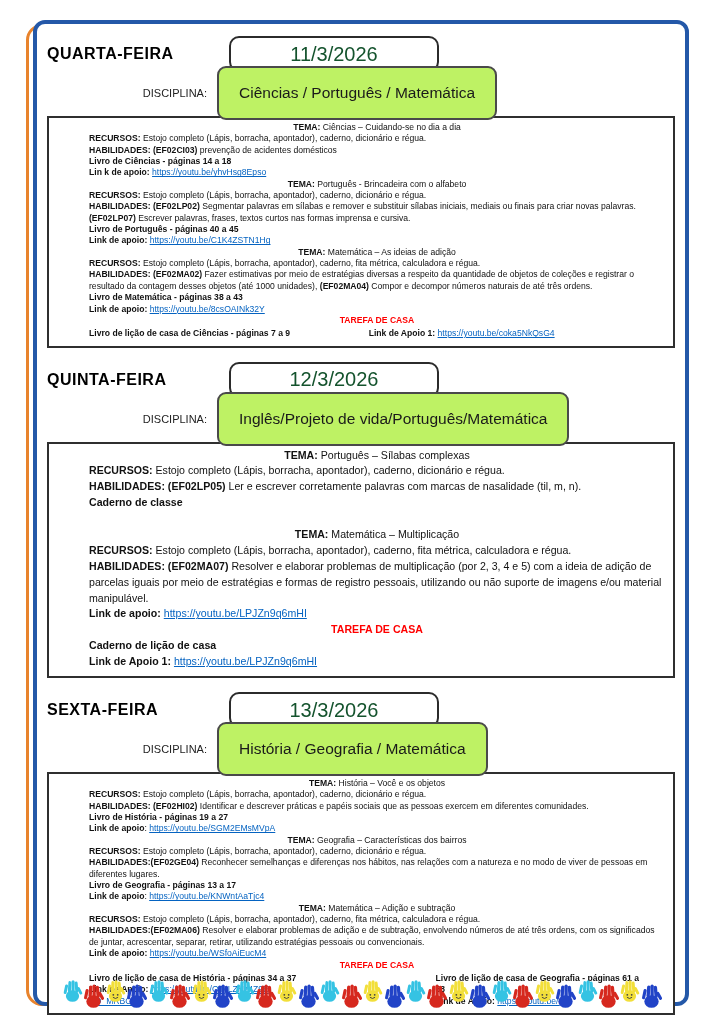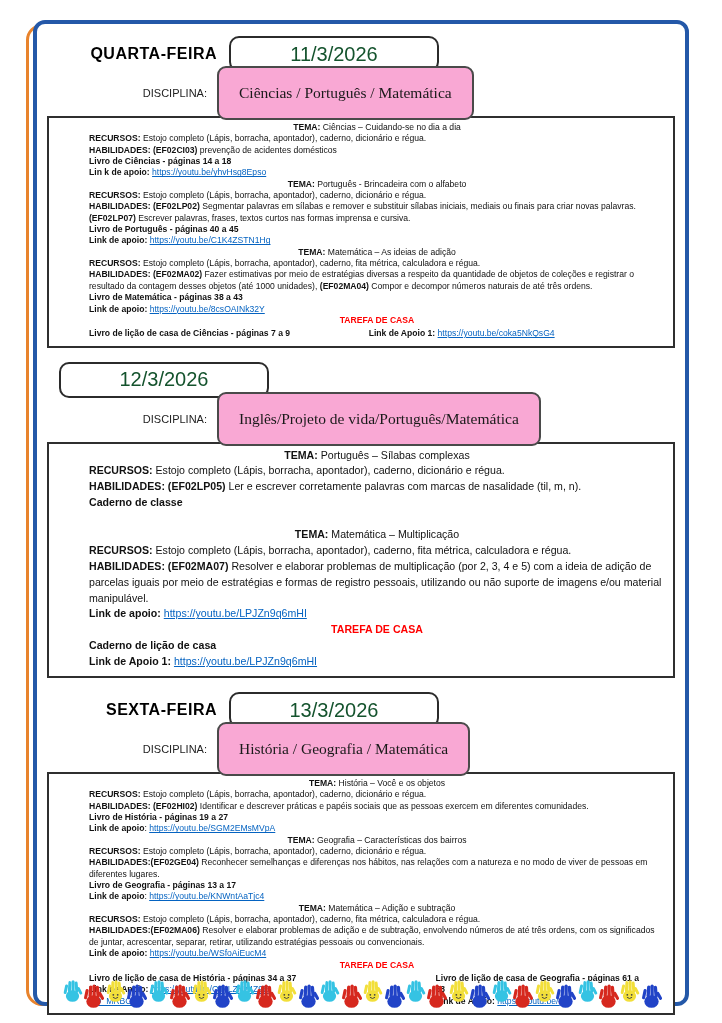--- a/index.html
+++ b/index.html
@@ -11,33 +11,33 @@
     position:absolute;left:26px;top:24px;width:654px;height:976px;
     border:3px solid #E8832C;border-radius:16px;
   }
   .frame-blue{
     position:absolute;left:33px;top:20px;width:656px;height:986px;
     border:4px solid #2458A8;border-radius:12px;background:#fff;box-sizing:border-box;
   }
   .content{position:absolute;left:47px;top:36px;width:628px;}
   .day-row{display:flex;align-items:center;height:36px;}
   .day-name{
-    width:170px;text-align:right;font-weight:bold;font-size:16px;
+    width:170px;text-align:left;font-weight:bold;font-size:16px;
     letter-spacing:.5px;color:#000;
   }
   .date-box{
     margin-left:12px;width:206px;height:32px;border:2px solid #2b2b2b;border-radius:10px;
     display:flex;align-items:center;justify-content:center;font-size:20px;color:#14532d;
     background:#fff;
   }
   .disc-row{display:flex;align-items:center;margin-top:6px;height:30px;}
   .disc-label{width:170px;text-align:right;font-size:11px;color:#222;padding-right:10px;box-sizing:border-box;}
   .disc-box{
-    display:inline-block;border:2px solid #4a4a4a;border-radius:9px;background:#f9a8d4;
-    padding:16px 20px;font-size:15.5px;color:#1a1a1a;white-space:nowrap;font-family:Liberation Serif, serif;
+    display:inline-block;border:2px solid #4a4a4a;border-radius:9px;background:#bef264;
+    padding:16px 20px;font-size:15.5px;color:#1a1a1a;white-space:nowrap;
   }
   .box{
     margin-top:8px;border:2px solid #2f2f2f;background:#fff;padding:4px 8px 6px 8px;
     box-sizing:border-box;width:628px;
   }
   .box.small{font-size:8.6px;line-height:1.32;}
   .box.mid{font-size:10.6px;line-height:1.5;}
   .line{min-height:1em;margin-left:32px;}
   .center{text-align:center;}
   .b{font-weight:bold;}
@@ -94,20 +94,21 @@
           </div>
           <div class="col" style="width: 54%;">
             <div class="line"><span class="b">Link de Apoio 1: </span><a href="#" class="lnk">https://youtu.be/coka5NkQsG4</a></div>
           </div>
         </div>
       </div>
   </div>
 
   <div class="section">
     <div class="day-row">
+      <div class="day-name">QUINTA-FEIRA</div>
       <div class="date-box">12/3/2026</div>
     </div>
     <div class="disc-row">
       <div class="disc-label">DISCIPLINA:</div>
       <div class="disc-box">Inglês/Projeto de vida/Português/Matemática</div>
     </div>
     <div class="box mid">
         <div class="line center"><span class="b">TEMA:</span><span> Português – Sílabas complexas</span></div>
         <div class="line"><span class="b">RECURSOS:</span><span> Estojo completo (Lápis, borracha, apontador), caderno, dicionário e régua.</span></div>
         <div class="line"><span class="b">HABILIDADES: (EF02LP05)</span><span> Ler e escrever corretamente palavras com marcas de nasalidade (til, m, n).</span></div>

